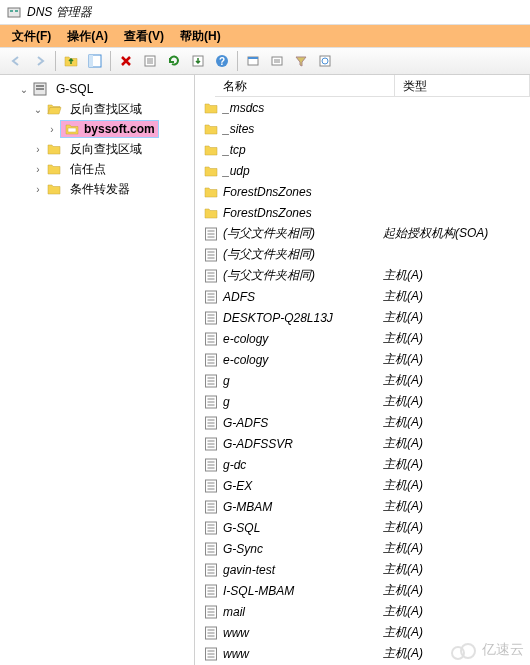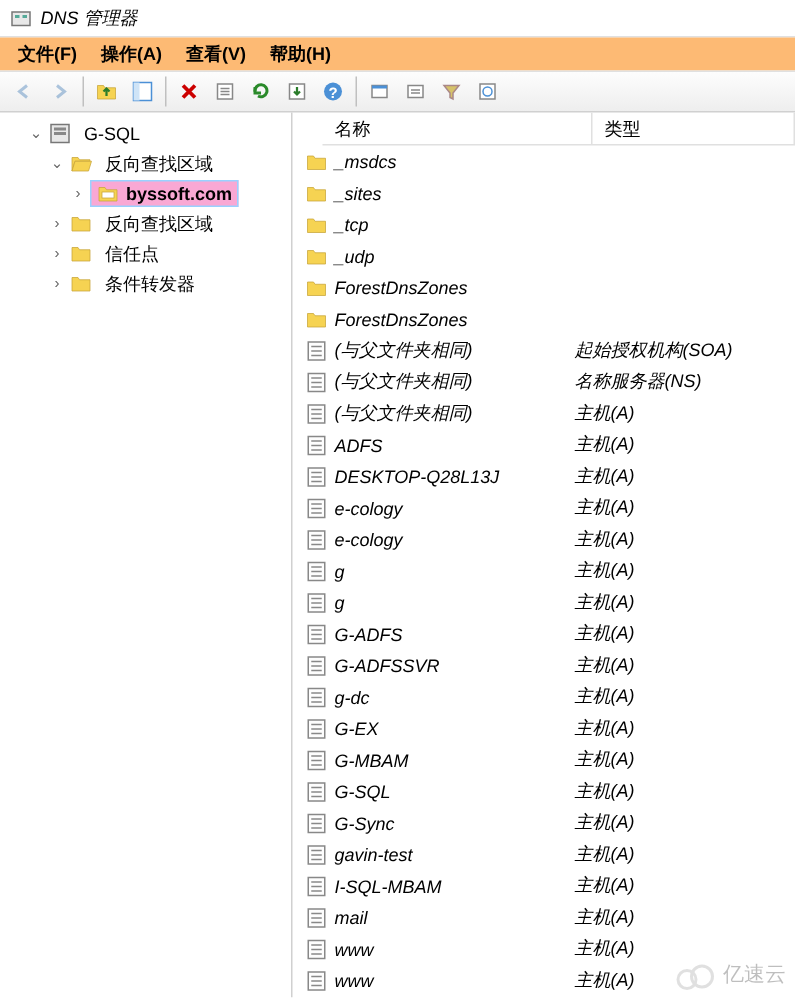--- a/index.html
+++ b/index.html
@@ -307,21 +307,20 @@
           </div>
           <div class="col-type">起始授权机构(SOA)</div>
         </div>
         <div class="row">
           <div class="col-name">
             <span class="ficon"><svg width="16" height="16">
                 <use href="#i-rec"></use>
               </svg></span>
             <span>(与父文件夹相同)</span>
           </div>
-          <div class="col-type">名称服务器(NS)</div>
         </div>
         <div class="row">
           <div class="col-name">
             <span class="ficon"><svg width="16" height="16">
                 <use href="#i-rec"></use>
               </svg></span>
             <span>(与父文件夹相同)</span>
           </div>
           <div class="col-type">主机(A)</div>
         </div>

